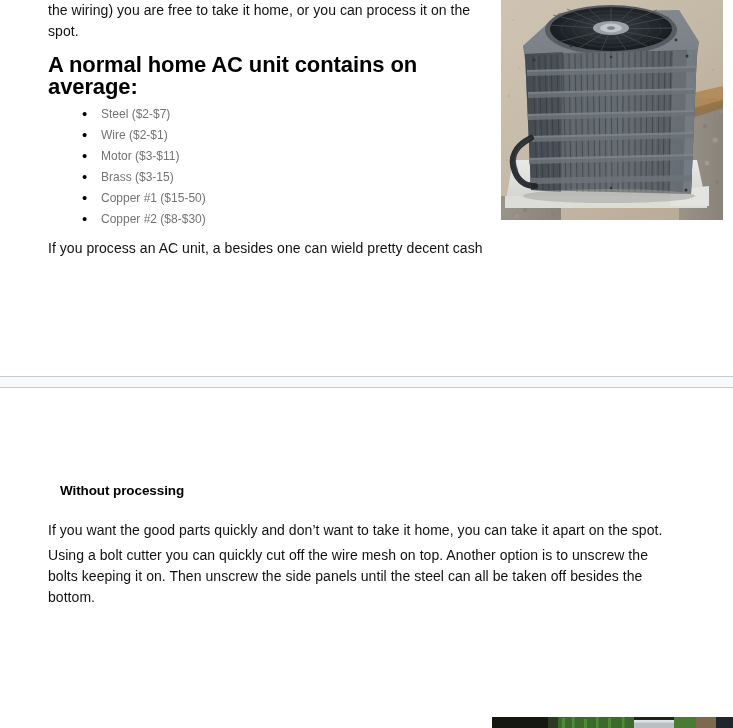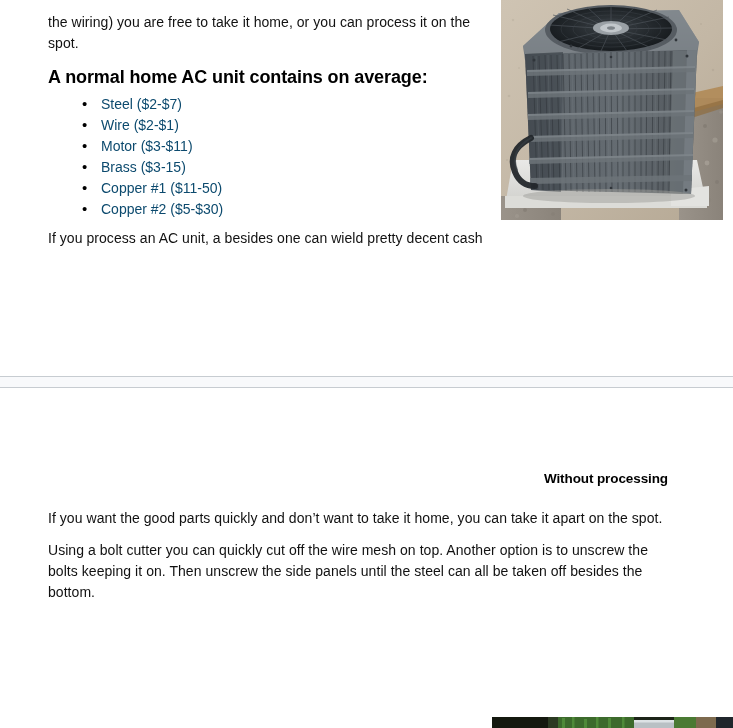--- a/index.html
+++ b/index.html
@@ -22,65 +22,64 @@
     height: 376px;
     overflow: hidden;
   }
   .page-two {
     position: relative;
     height: 342px;
     overflow: hidden;
   }
 
   .doc-body {
-    padding: 12px 0 0 48px;
+    padding: 0 0 0 48px;
     width: 437px;
     box-sizing: content-box;
   }
 
   p.para {
     margin: 0;
     font-size: 14px;
     line-height: 21px;
     color: #111111;
     letter-spacing: 0.05px;
   }
 
   .clipped-top {
     margin-top: -11px;
   }
 
   h2.head-big {
     margin: 12px 0 6px 0;
-    font-size: 18px;
+    font-size: 22px;
     line-height: 22px;
     font-weight: bold;
     color: #000000;
     letter-spacing: -0.1px;
   }
 
   h3.head-small {
-    margin: 0;
+    margin: 12px;
     font-size: 13.5px;
     line-height: 18px;
     font-weight: bold;
     color: #000000;
     letter-spacing: -0.1px;
-    text-align: right;
   }
 
   ul.bullets {
     margin: 4px 0 8px 0;
     padding: 0 0 0 34px;
     list-style: none;
   }
   ul.bullets li {
-    font-size: 14px;
+    font-size: 12px;
     line-height: 21px;
-    color: #0c4a6e;
+    color: #737373;
     position: relative;
     padding-left: 19px;
   }
   ul.bullets li::before {
     content: "\2022";
     position: absolute;
     left: 0;
     top: -1px;
     font-size: 15px;
     line-height: 21px;
@@ -155,22 +154,22 @@
 
     <p class="para clipped-top">the wiring) you are free to take it home, or you can process it on the spot.</p>
 
     <h2 class="head-big">A normal home AC unit contains on average:</h2>
 
     <ul class="bullets">
       <li>Steel ($2-$7)</li>
       <li>Wire ($2-$1)</li>
       <li>Motor ($3-$11)</li>
       <li>Brass ($3-15)</li>
-      <li>Copper #1 ($11-50)</li>
-      <li>Copper #2 ($5-$30)</li>
+      <li>Copper #1 ($15-50)</li>
+      <li>Copper #2 ($8-$30)</li>
     </ul>
 
     <p class="para">If you process an AC unit, a besides one can wield pretty decent cash</p>
   </div>
 
   <div class="photo" id="ac-photo">
     <svg width="222" height="220" viewBox="0 0 222 220" xmlns="http://www.w3.org/2000/svg">
       <defs>
         <linearGradient id="wallg" x1="0" y1="0" x2="1" y2="1">
           <stop offset="0%" stop-color="#cfc4b3"></stop>
@@ -373,21 +372,21 @@
 
 <section class="page-two">
   <div class="doc-body" style="width:620px; padding-top:94px;">
 
     <h3 class="head-small">Without processing</h3>
 
 
     <p class="para" style="margin-top:20px;">If you want the good parts quickly and don’t want to take it home, you can take it apart on the spot.</p>
 
 
-    <p class="para" style="margin-top:11px;">Using a bolt cutter you can quickly cut off the wire mesh on top. Another option is to unscrew the bolts keeping it on. Then unscrew the side panels until the steel can all be taken off besides the bottom.</p>
+    <p class="para" style="margin-top:4px;">Using a bolt cutter you can quickly cut off the wire mesh on top. Another option is to unscrew the bolts keeping it on. Then unscrew the side panels until the steel can all be taken off besides the bottom.</p>
   </div>
 </section>
 
 <div class="photo" id="ac-photo-2">
   <svg width="241" height="11" viewBox="0 0 241 11" xmlns="http://www.w3.org/2000/svg">
     <rect x="0" y="0" width="241" height="11" fill="#1d2418"></rect>
     <rect x="0" y="0" width="56" height="11" fill="#14180f"></rect>
     <rect x="56" y="0" width="10" height="11" fill="#2b3a22"></rect>
     <rect x="66" y="0" width="76" height="11" fill="#3c6a2c"></rect>
     <g fill="#4f8a39">

